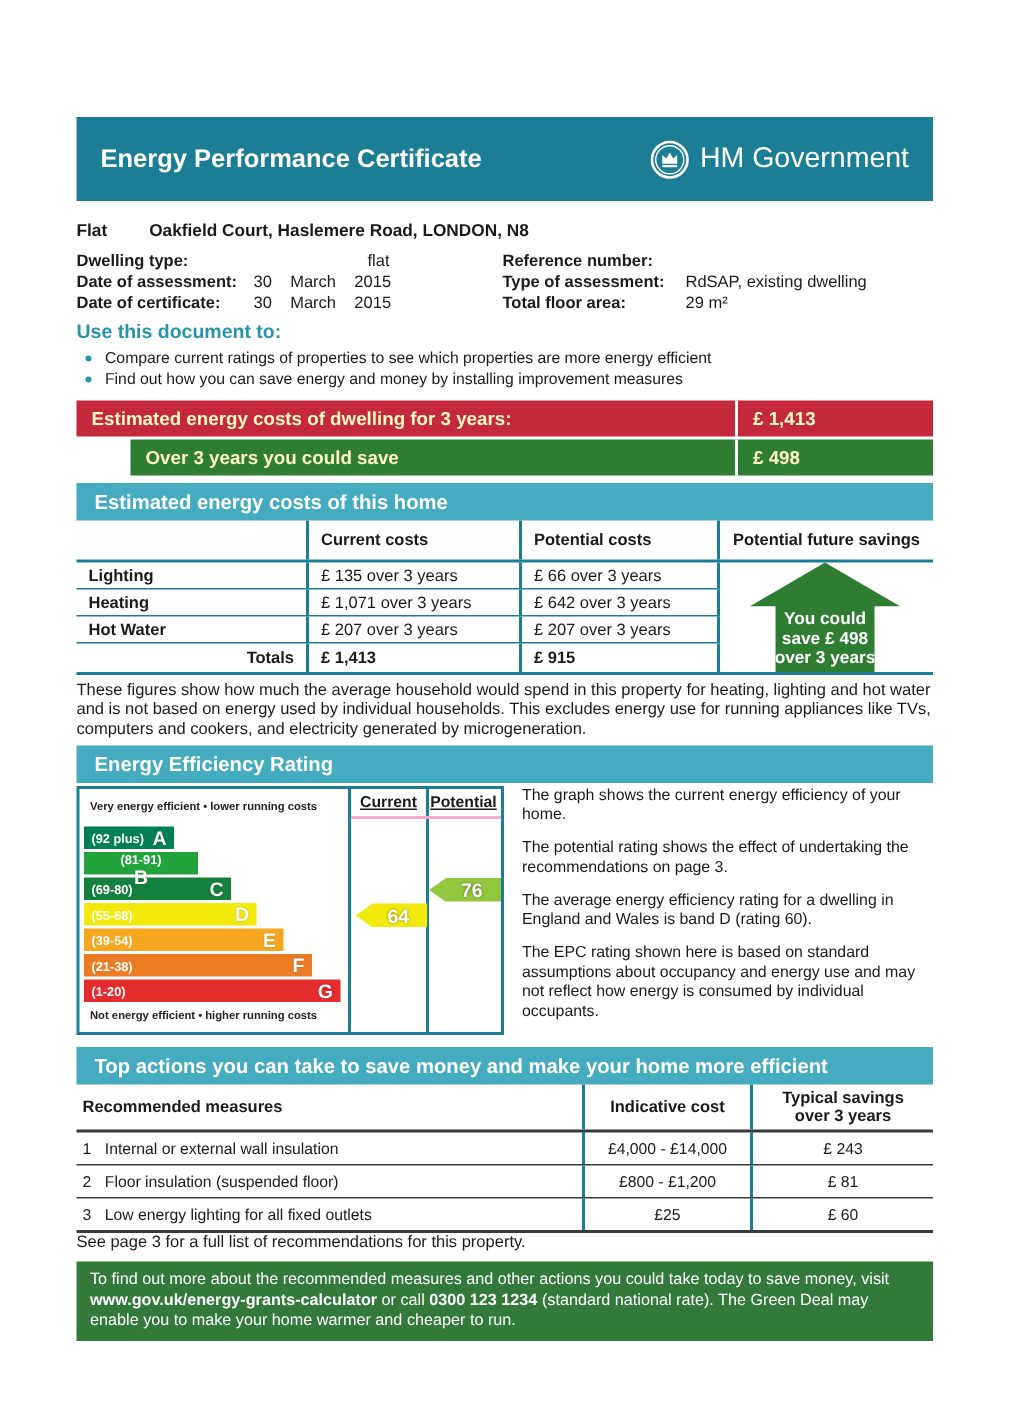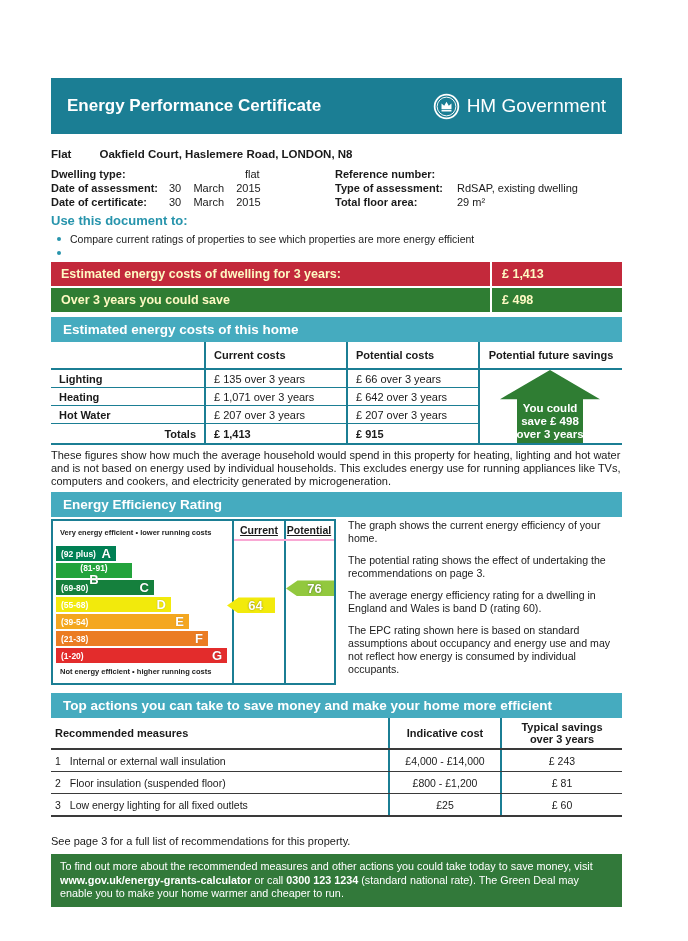--- a/index.html
+++ b/index.html
@@ -24,21 +24,21 @@
   .dval{white-space:pre;}
   .indent-flat{padding-left:76px;}
 
   .use-heading{margin-top:4px;color:#2794AC;font-size:13px;font-weight:bold;line-height:16px;}
   .bullets{margin-top:3px;}
   .bullet-row{display:flex;align-items:flex-start;line-height:14px;font-size:10.5px;}
   .bullet-dot{width:4px;height:4px;border-radius:50%;background:#2794AC;margin:5px 9px 0 6px;flex:none;}
 
   
   .banner{margin-top:7px;height:24px;display:flex;color:#fef9c3;font-weight:bold;background:#C3293B;}
-  .banner.save{margin-top:2px;background:#2F7D33;}
+  .banner.save{margin-top:2px;background:#2F7D33;margin-left:36px;}
   .banner-label{flex:1;display:flex;align-items:center;padding-left:10px;font-size:12.5px;}
   .banner-value{width:132px;flex:none;border-left:2px solid #fff;display:flex;align-items:center;padding-left:10px;box-sizing:border-box;font-size:12.5px;}
 
   
   .section-bar{margin-top:5px;height:25px;background:#45ABBF;color:#fff;font-weight:bold;font-size:13.5px;display:flex;align-items:center;padding-left:12px;box-sizing:border-box;}
 
   
   .cost-table{position:relative;border-bottom:2px solid #1B7E94;font-size:11px;}
   .crow{display:flex;}
   .crow .main{display:flex;width:427px;flex:none;box-sizing:border-box;}
@@ -70,40 +70,40 @@
   .bottom-label{position:absolute;top:146px;left:7px;font-size:7.5px;font-weight:bold;color:#222;}
   .bands{position:absolute;top:25px;left:3px;}
   .band{height:15px;margin-bottom:2px;display:flex;align-items:center;justify-content:space-between;padding:0 5px;box-sizing:border-box;}
   .band-range{font-size:8.5px;font-weight:bold;color:#fff;white-space:nowrap;}
   .band-letter{font-size:13px;font-weight:bold;color:#fff;text-shadow:0 0 1px rgba(0,0,0,0.35);line-height:13px;}
   .wA{width:60px;background:#008054;} .wB{width:76px;background:#23A33C;} .wC{width:98px;background:#92C83E;}
   .wD{width:115px;background:#F2EA0C;} .wE{width:133px;background:#F4A71F;} .wF{width:152px;background:#EB7C23;}
   .wG{width:171px;background:#E32C2C;}
   .rate-arrow{position:absolute;width:48px;height:16px;display:flex;align-items:center;justify-content:center;padding-left:9px;box-sizing:border-box;color:#fff;font-weight:bold;font-size:13px;text-shadow:0 0 2px rgba(0,0,0,0.45);
     clip-path:polygon(0 50%,24% 0,100% 0,100% 100%,24% 100%);}
-  .cur-arrow{left:174px;top:76px;background:#F2EA0C;}
+  .cur-arrow{left:184px;top:76px;background:#F2EA0C;}
   .pot-arrow{left:233px;top:59px;background:#92C83E;}
   .rating-text{margin-left:12px;font-size:10.6px;line-height:13px;width:274px;}
   .rating-text p{margin:0 0 9px 0;}
 
   
   .atable{margin-top:0;font-size:10.5px;}
   .arow{display:flex;}
   .acell{display:flex;align-items:center;box-sizing:border-box;}
   .a0{width:337px;padding-left:4px;}
   .a1{width:112px;border-left:2px solid #1B7E94;justify-content:center;text-align:center;}
   .a2{flex:1;border-left:2px solid #1B7E94;justify-content:center;}
   .arow.ahead{height:30px;border-bottom:2px solid #3a3a3a;font-weight:bold;font-size:11px;}
   .ahead .a2{flex-direction:column;line-height:12px;}
   .arow.abody{height:21px;border-bottom:1px solid #3a3a3a;}
   .arow.abody:last-of-type{border-bottom:2px solid #3a3a3a;}
   .mnum{margin-right:9px;}
   .atable-bar{margin-top:8px;}
 
-  .footnote{margin-top:18px;font-size:11px;line-height:13px;}
+  .footnote{margin-top:0;font-size:11px;line-height:13px;}
   .footer-box{margin-top:6px;background:#32793A;color:#fff;padding:6px 9px;font-size:10.8px;line-height:13.5px;}
   .bold{font-weight:bold;}
 </style>
 </head>
 <body>
 
 <div class="page">
   <div class="content">
 
     <div class="header-bar" style="background-color: rgb(27, 126, 148);">
@@ -155,20 +155,21 @@
     </div>
 
     <div class="use-heading">Use this document to:</div>
     <div class="bullets">
       <div class="bullet-row">
         <span class="bullet-dot"></span>
         <span>Compare current ratings of properties to see which properties are more energy efficient</span>
       </div>
       <div class="bullet-row">
         <span class="bullet-dot"></span>
+        <span>Find out how you can save energy and money by installing improvement measures</span>
       </div>
     </div>
 
     <div class="banner" style="background-color: rgb(195, 41, 59);">
       <span class="banner-label">Estimated energy costs of dwelling for 3 years:</span>
       <span class="banner-value">£ 1,413</span>
     </div>
     <div class="banner save" style="background-color: rgb(47, 125, 51);">
       <span class="banner-label">Over 3 years you could save</span>
       <span class="banner-value">£ 498</span>

